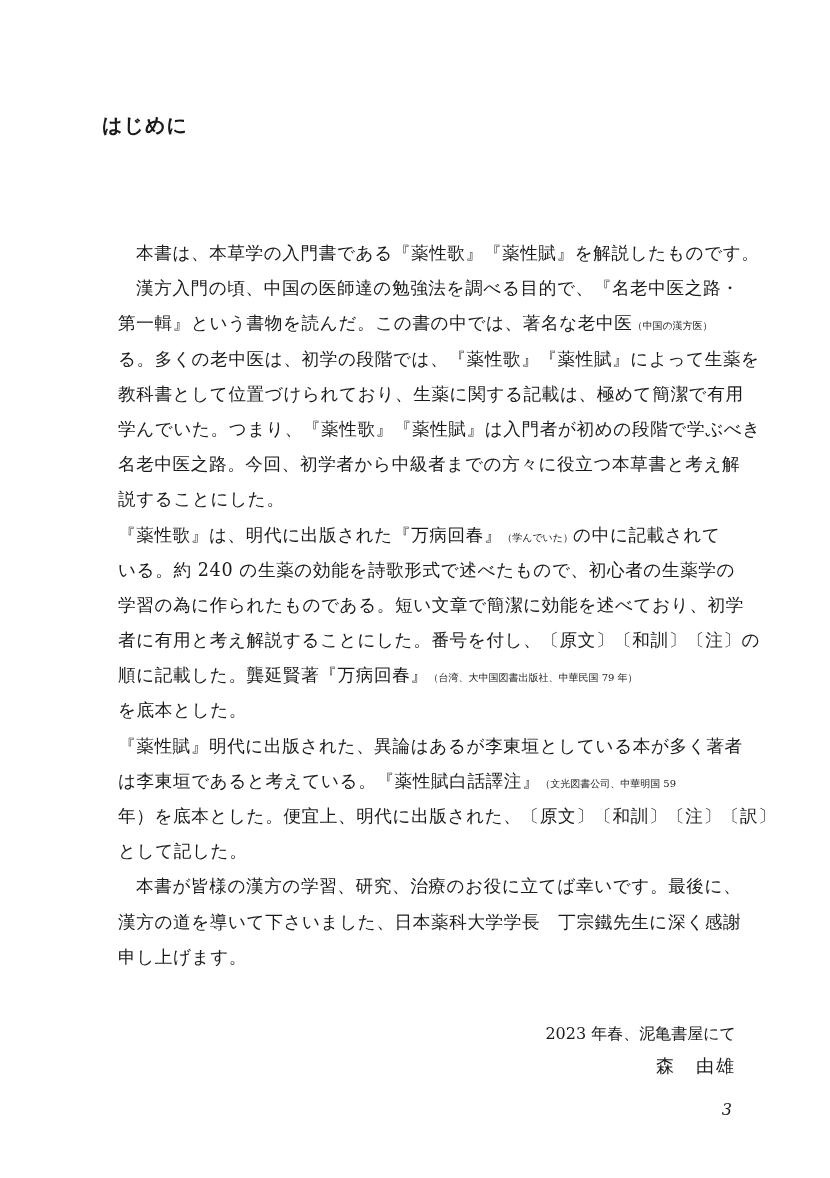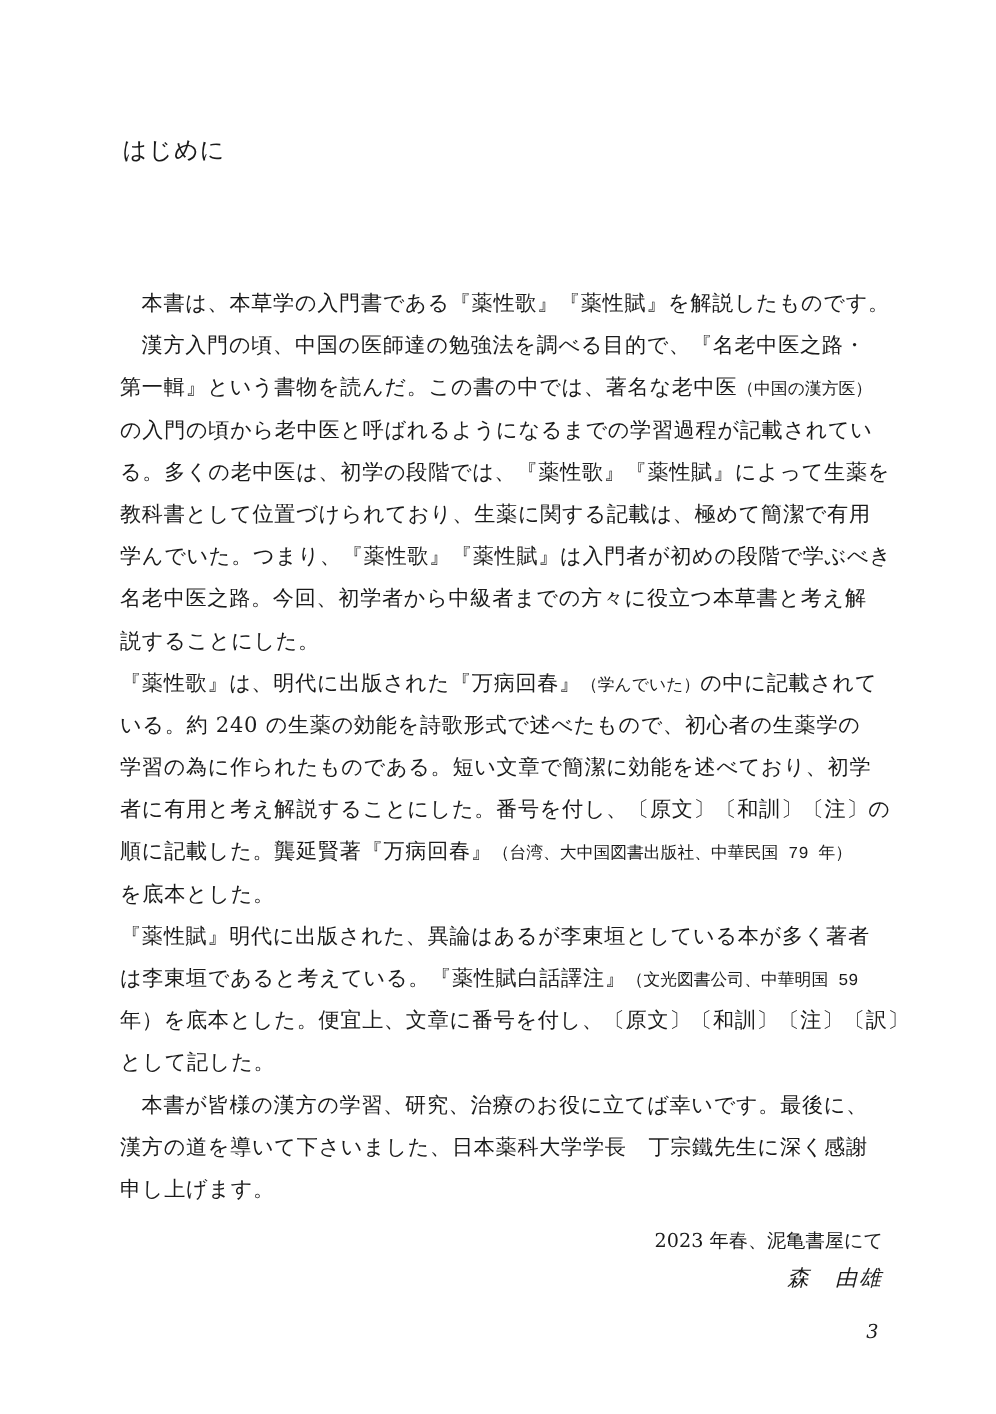--- a/index.html
+++ b/index.html
@@ -4,70 +4,69 @@
   <style>
     html, body { margin: 0; padding: 0; background: #ffffff; }
     body {
       width: 830px; height: 1178px; position: relative; overflow: hidden;
       font-family: "DejaVu Serif", "Liberation Serif", serif;
       color: #1a1a1a;
     }
     .heading {
       position: absolute; left: 102px; top: 112px;
       font-family: "DejaVu Sans", "Liberation Sans", sans-serif;
-      font-weight: normal; font-size: 20px; letter-spacing: 1px;
+      font-weight: bold; font-size: 20px; letter-spacing: 1px;
     }
     .body-text {
-      position: absolute; left: 100px; top: 236px; width: 640px;
+      position: absolute; left: 118px; top: 236px; width: 640px;
     }
     .line {
       height: 35.2px; line-height: 35.2px; font-size: 17.6px;
       white-space: nowrap; letter-spacing: 0.6px;
     }
     .line.indent { padding-left: 18px; }
-    .small { font-size: 14px; letter-spacing: 0; font-family: Liberation Mono, monospace; }
+    .small { font-size: 10px; letter-spacing: 0; }
     .signature {
       position: absolute; right: 94px; top: 1018px; text-align: right;
       font-size: 16px;
     }
     .signature .place { height: 32px; line-height: 32px; text-align: center; }
-    .signature .author { height: 32px; line-height: 32px; font-size: 18px; letter-spacing: 2px; font-style: italic; }
+    .signature .author { height: 32px; line-height: 32px; font-size: 18px; letter-spacing: 2px; }
     .page-number {
       position: absolute; right: 98px; top: 1100px;
       font-style: italic; font-size: 16px;
     }
   </style>
 </head>
 <body>
 
 <div class="heading">はじめに</div>
 
 <div class="body-text">
 
   <div class="line indent">本書は、本草学の入門書である『薬性歌』『薬性賦』を解説したものです。</div>
 
   <div class="line indent">漢方入門の頃、中国の医師達の勉強法を調べる目的で、『名老中医之路・</div>
   <div class="line"><span>第一輯』という書物を読んだ。この書の中では、著名な老中医</span><span class="small">（中国の漢方医）</span></div>
-  <div class="line">の入門の頃から老中医と呼ばれるようになるまでの学習過程が記載されてい</div>
   <div class="line">る。多くの老中医は、初学の段階では、『薬性歌』『薬性賦』によって生薬を</div>
   <div class="line">教科書として位置づけられており、生薬に関する記載は、極めて簡潔で有用</div>
   <div class="line">学んでいた。つまり、『薬性歌』『薬性賦』は入門者が初めの段階で学ぶべき</div>
   <div class="line">名老中医之路。今回、初学者から中級者までの方々に役立つ本草書と考え解</div>
   <div class="line">説することにした。</div>
 
   <div class="line"><span>『薬性歌』は、明代に出版された『万病回春』</span><span class="small">（学んでいた）</span><span>の中に記載されて</span></div>
   <div class="line">いる。約 240 の生薬の効能を詩歌形式で述べたもので、初心者の生薬学の</div>
   <div class="line">学習の為に作られたものである。短い文章で簡潔に効能を述べており、初学</div>
   <div class="line">者に有用と考え解説することにした。番号を付し、〔原文〕〔和訓〕〔注〕の</div>
   <div class="line"><span>順に記載した。龔延賢著『万病回春』</span><span class="small">（台湾、大中国図書出版社、中華民国 79 年）</span></div>
   <div class="line">を底本とした。</div>
 
   <div class="line">『薬性賦』明代に出版された、異論はあるが李東垣としている本が多く著者</div>
   <div class="line"><span>は李東垣であると考えている。『薬性賦白話譯注』</span><span class="small">（文光図書公司、中華明国 59</span></div>
-  <div class="line">年）を底本とした。便宜上、文章に番号を付し、〔原文〕〔和訓〕〔注〕〔訳〕</div>
+  <div class="line">年）を底本とした。便宜上、明代に出版された、〔原文〕〔和訓〕〔注〕〔訳〕</div>
   <div class="line">として記した。</div>
 
   <div class="line indent">本書が皆様の漢方の学習、研究、治療のお役に立てば幸いです。最後に、</div>
   <div class="line">漢方の道を導いて下さいました、日本薬科大学学長　丁宗鐵先生に深く感謝</div>
   <div class="line">申し上げます。</div>
 </div>
 
 <div class="signature">
   <div class="place">2023 年春、泥亀書屋にて</div>
   <div class="author">森　由雄</div>

